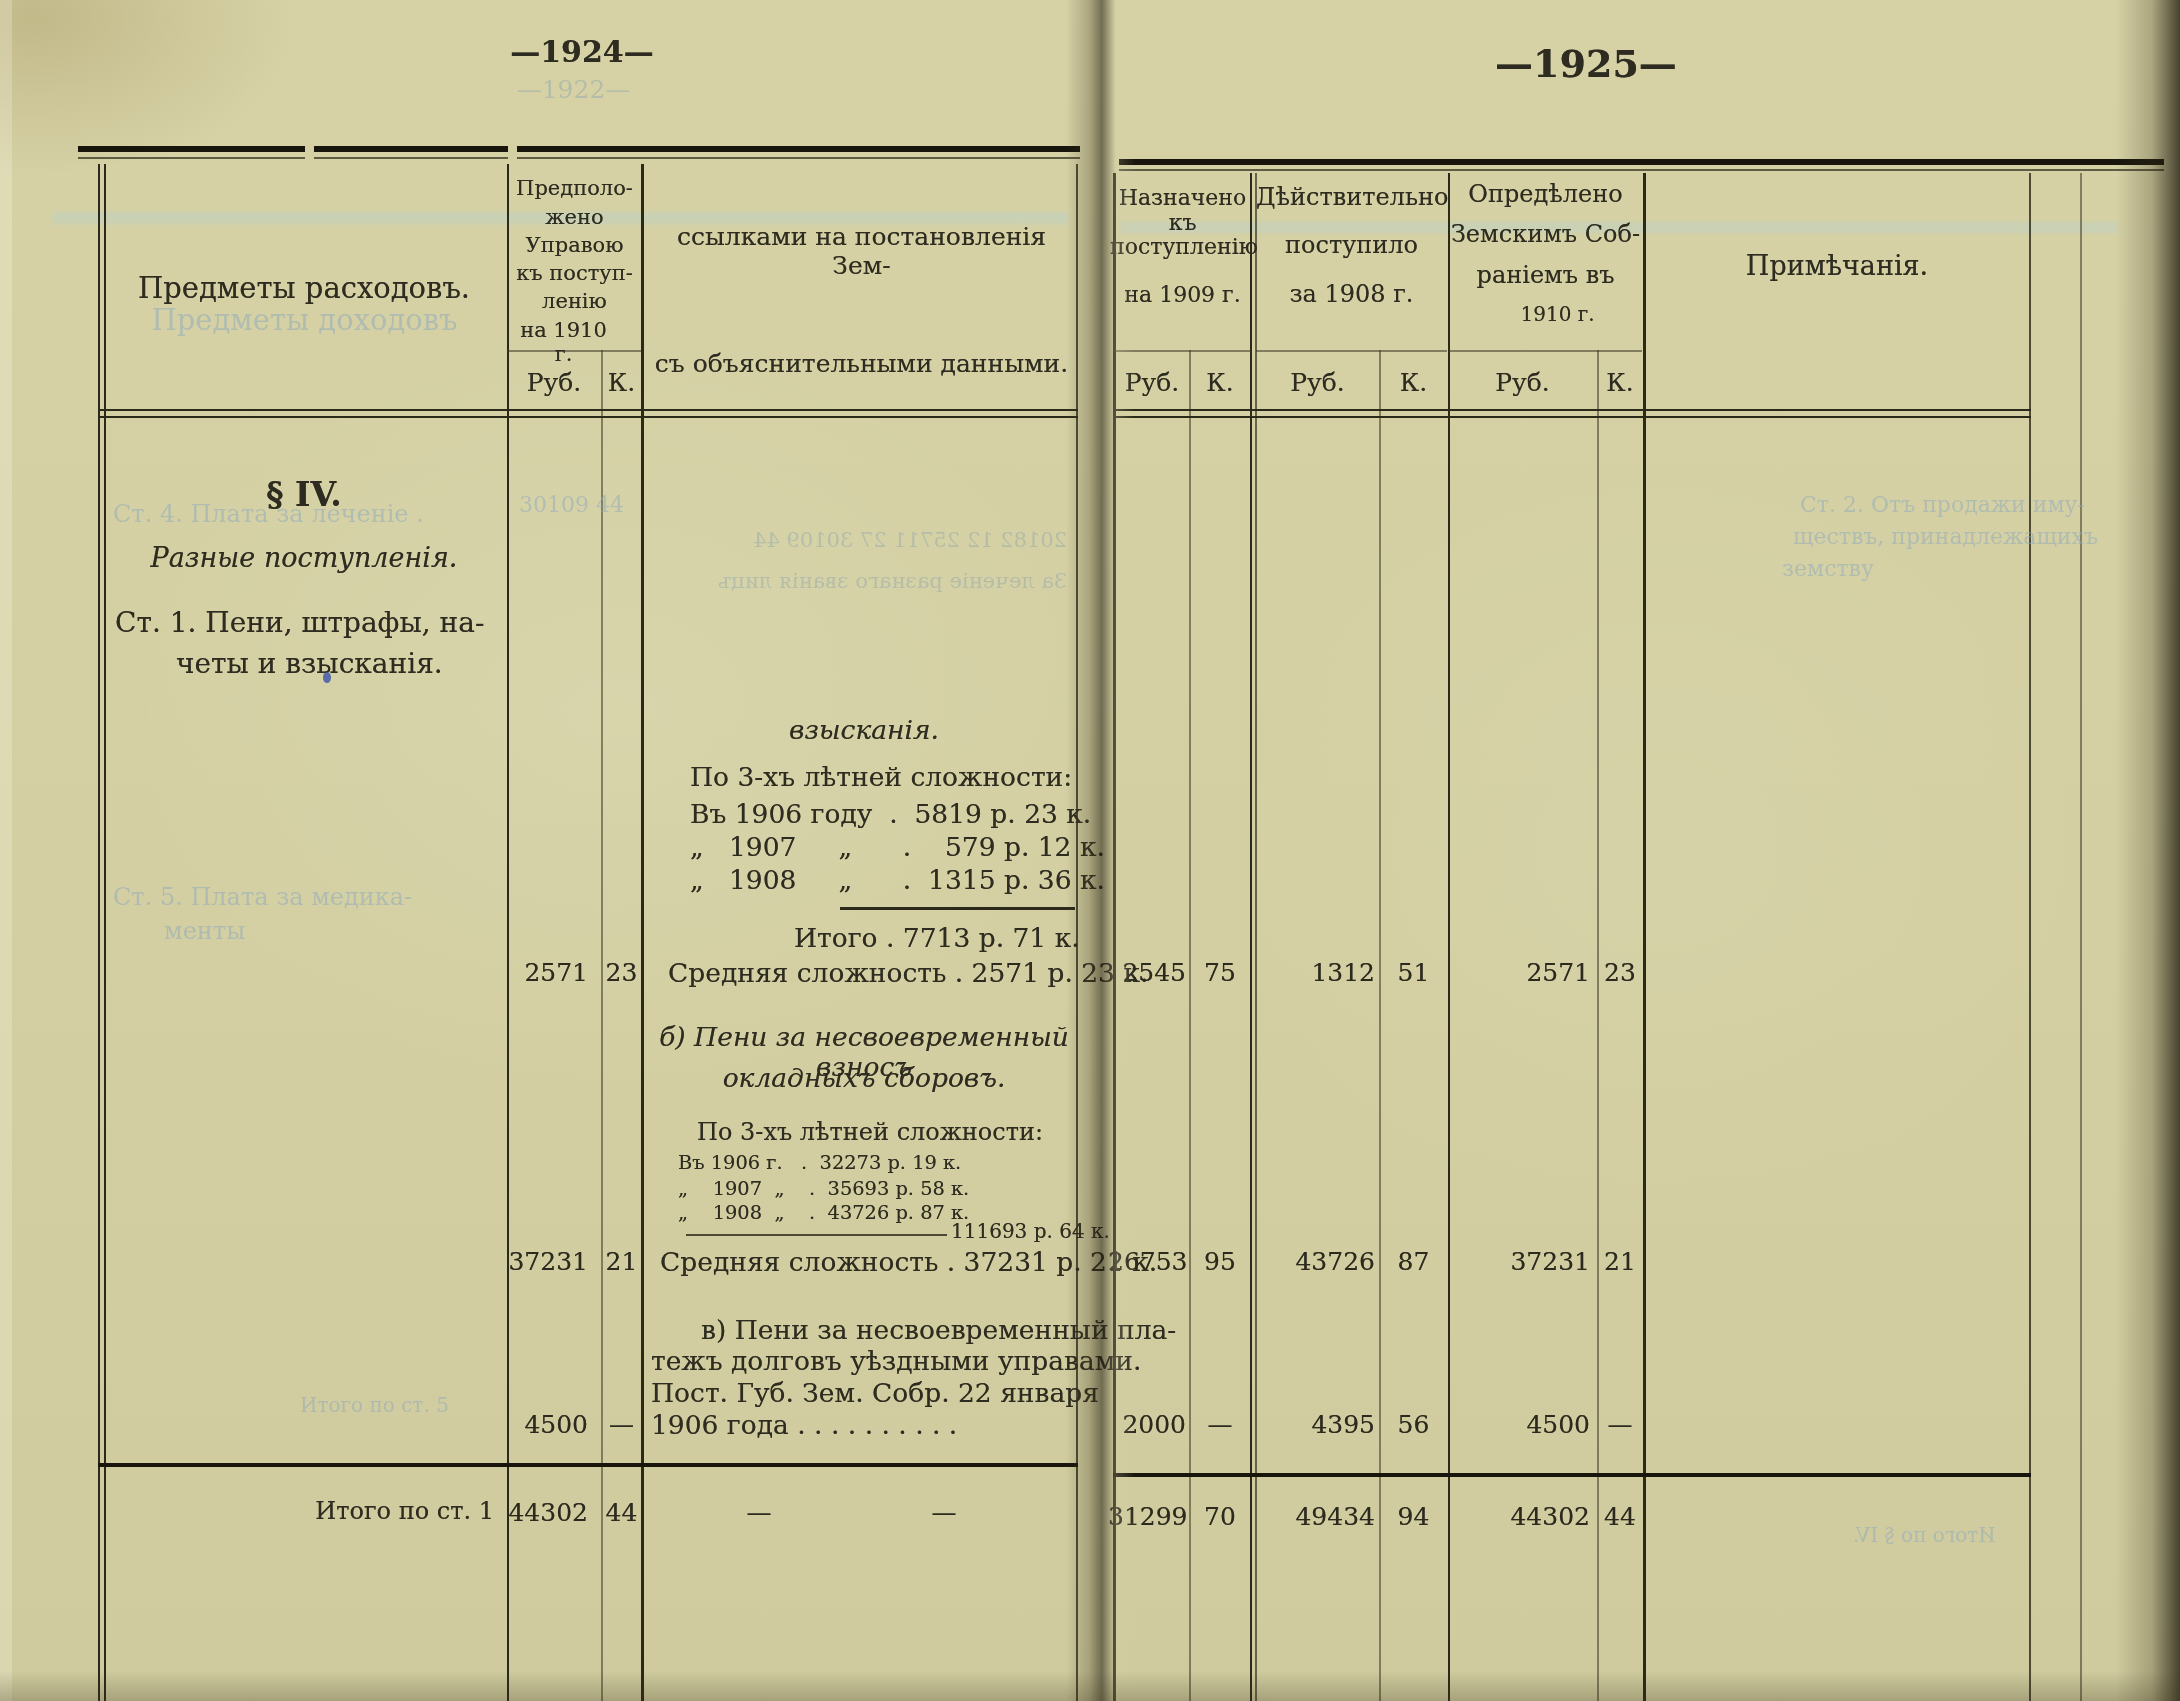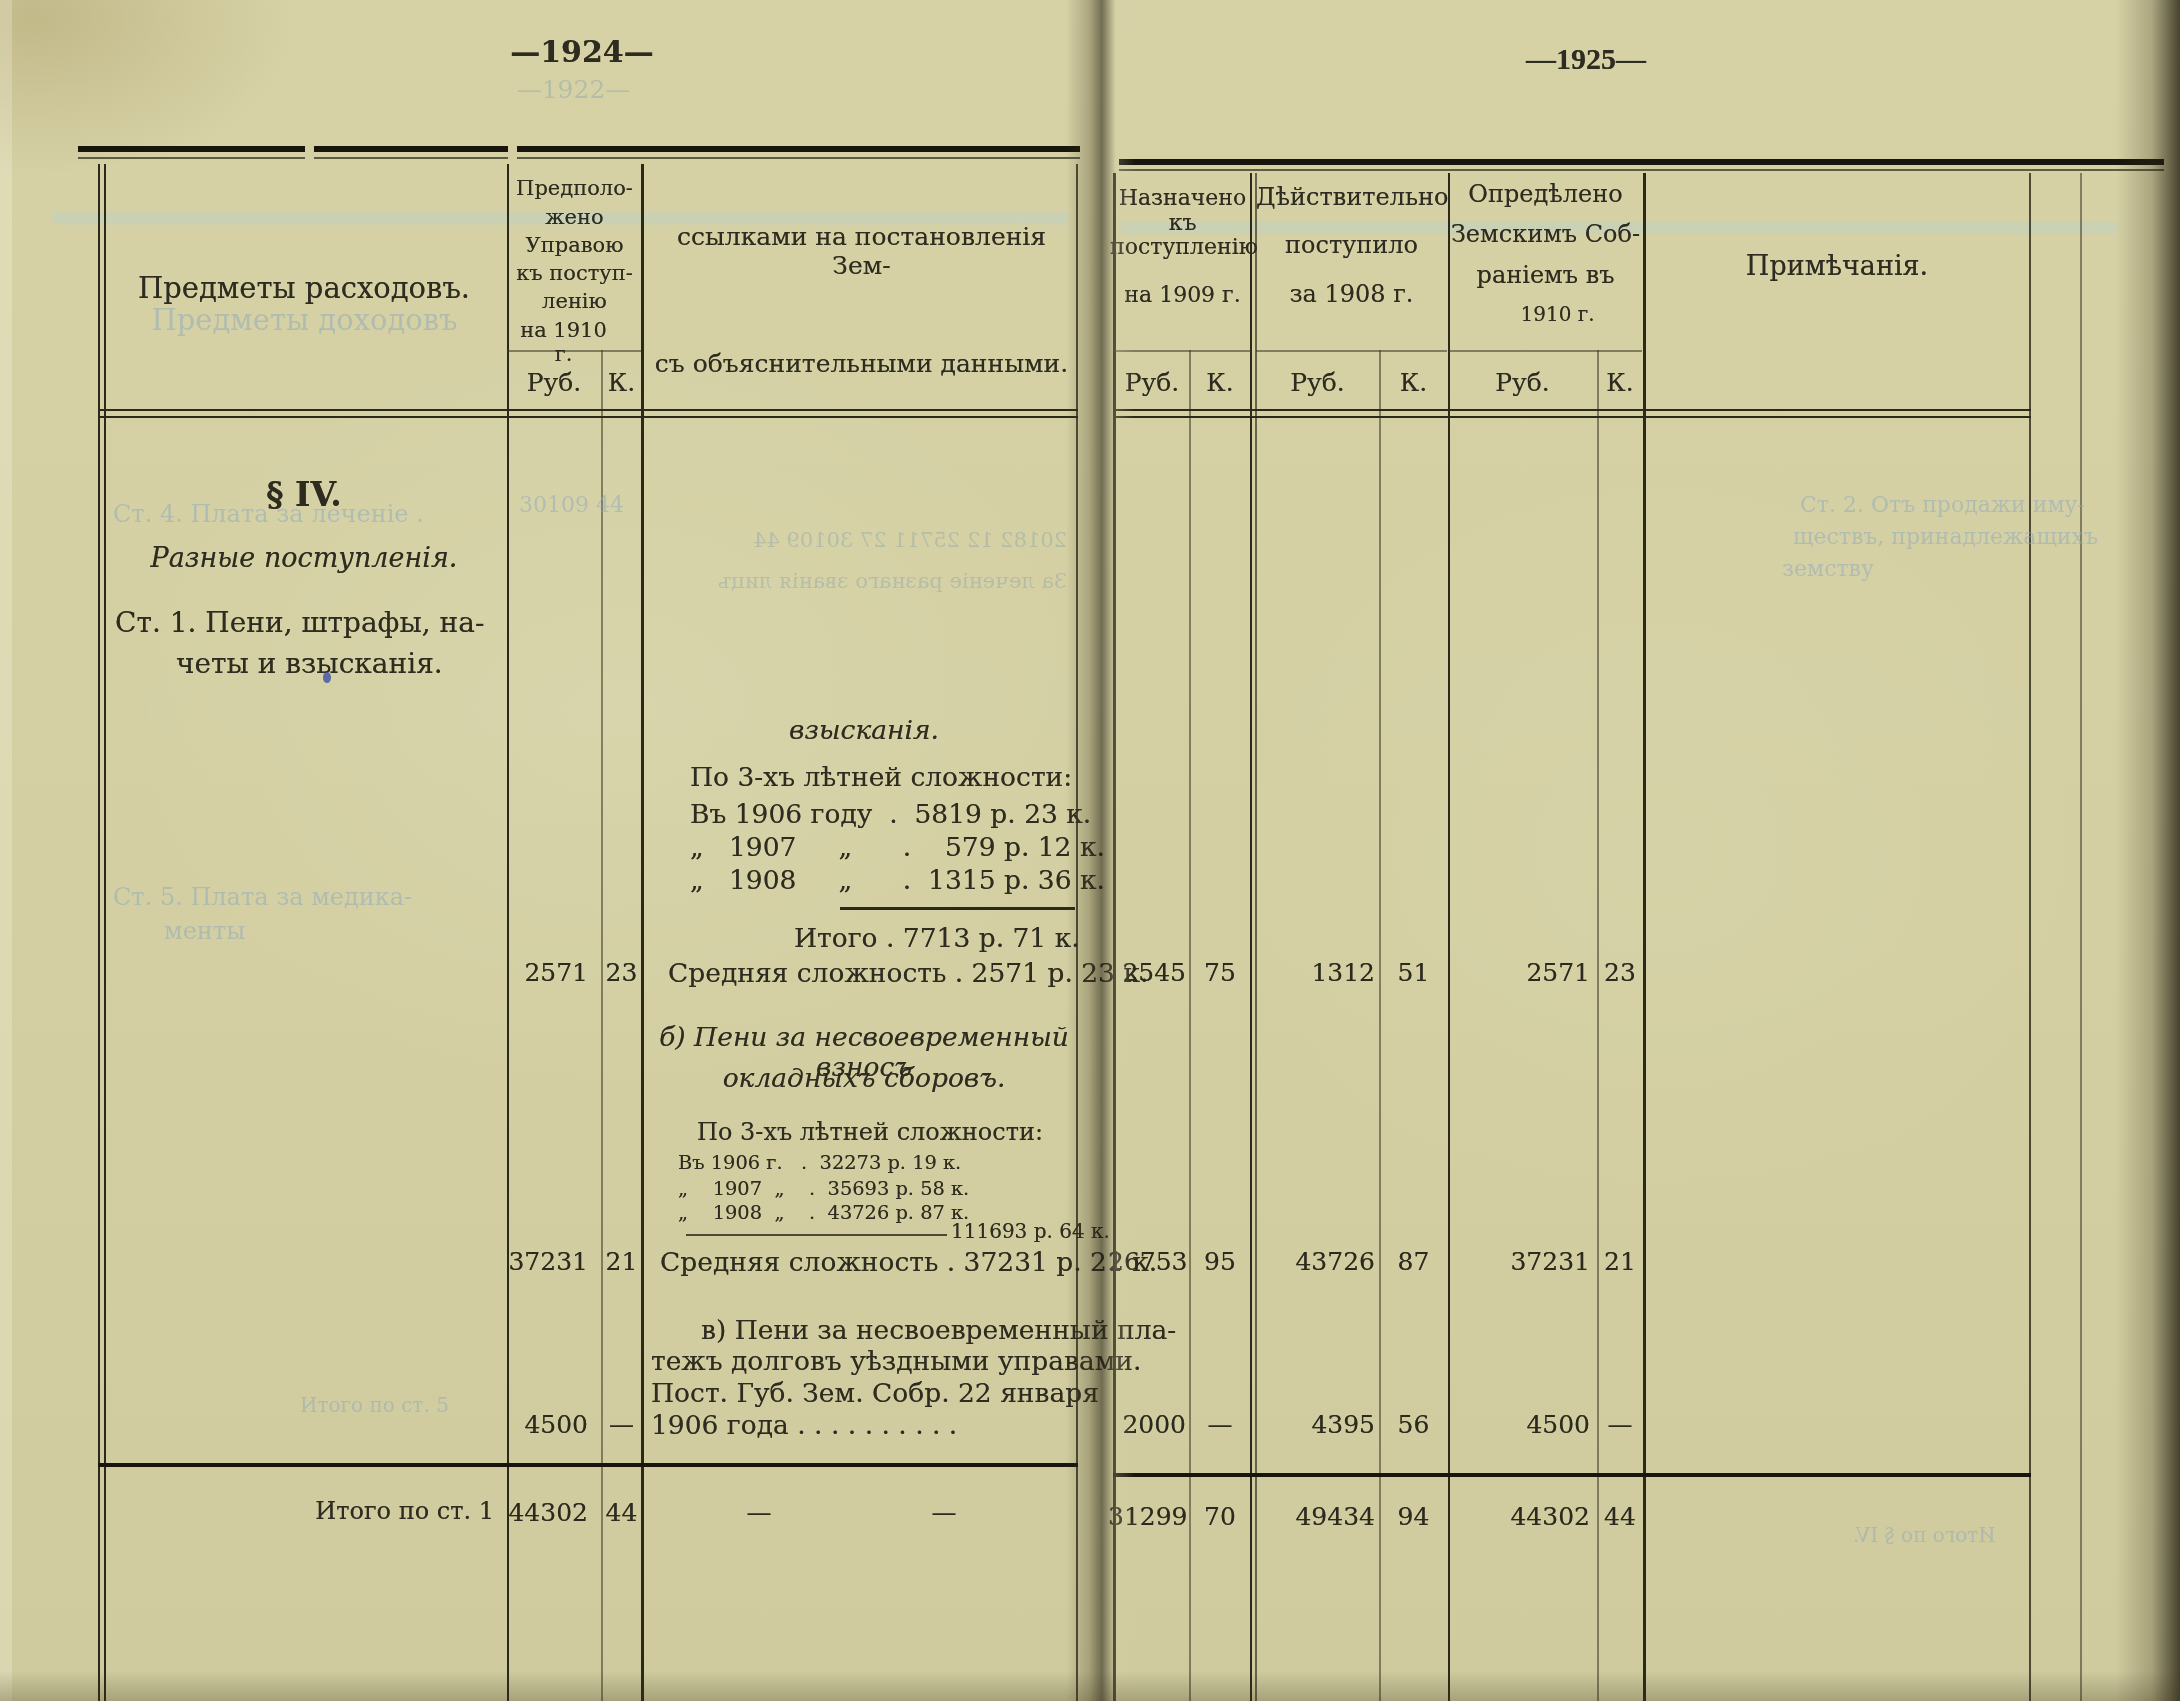--- a/index.html
+++ b/index.html
@@ -38,21 +38,21 @@
 </head>
 <body>
 
 <div id="scan">
 
   <div id="left-edge"></div>
   <div class="streak" style="left:53px;top:212px;width:1015px;height:12.4px;"></div>
   <div class="streak" style="left:1120px;top:222px;width:997px;height:10.6px;"></div>
 
   <div class="t c b" style="left:476px;top:35px;width:212px;font-size:30px;">—1924—</div>
-  <div class="t c b" style="left:1480px;top:42px;width:212px;font-size:30px;font-family:Liberation Serif, serif;">—1925—</div>
+  <div class="t c b" style="left:1480px;top:42px;width:212px;font-size:38px;">—1925—</div>
 
   <div class="heavy" style="left:78px;top:146px;width:1002px;height:6.2px;"></div>
   <div class="ln" style="left:78px;top:157px;width:1002px;height:1.8px;opacity:.7;"></div>
   <div style="position:absolute;left:305px;top:145px;width:8.8px;height:16px;background:#d4d0a4;"></div>
   <div style="position:absolute;left:508px;top:145px;width:8.8px;height:16px;background:#d4d0a4;"></div>
 
   <div class="ln" style="left:98px;top:164px;width:1.8px;height:1538px;"></div>
   <div class="ln" style="left:104px;top:164px;width:1.8px;height:1538px;"></div>
   <div class="ln" style="left:507px;top:164px;width:1.8px;height:1538px;"></div>
   <div class="lnl" style="left:601px;top:350px;width:1.8px;height:1352px;"></div>

